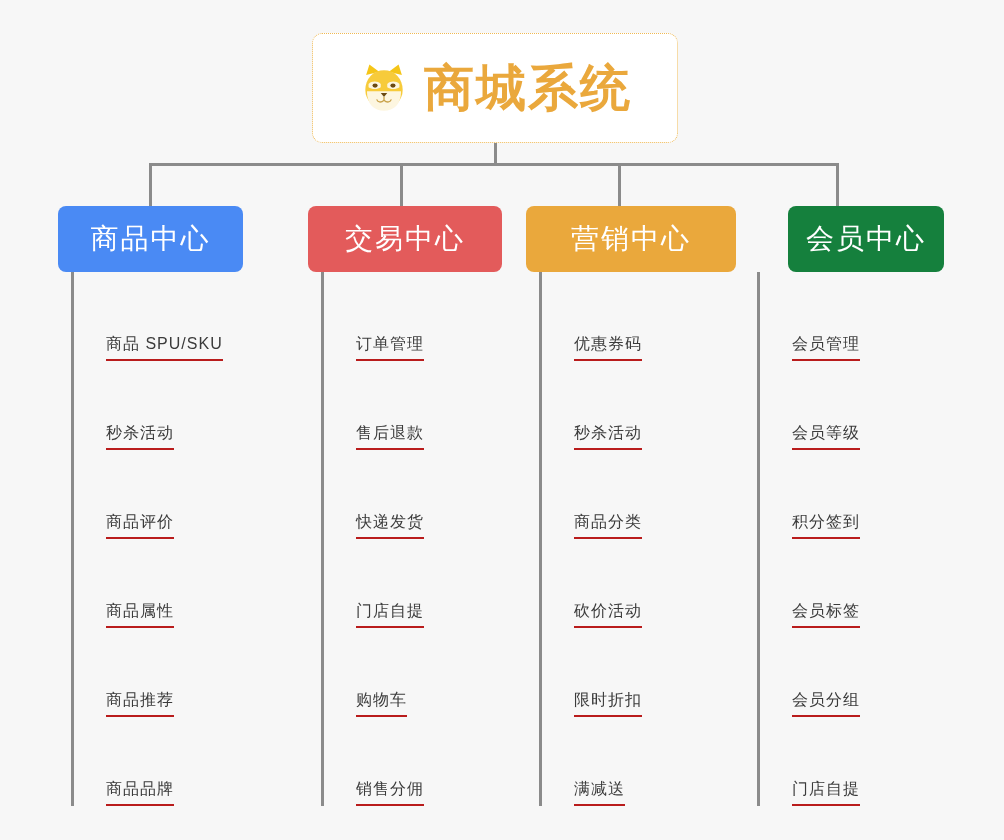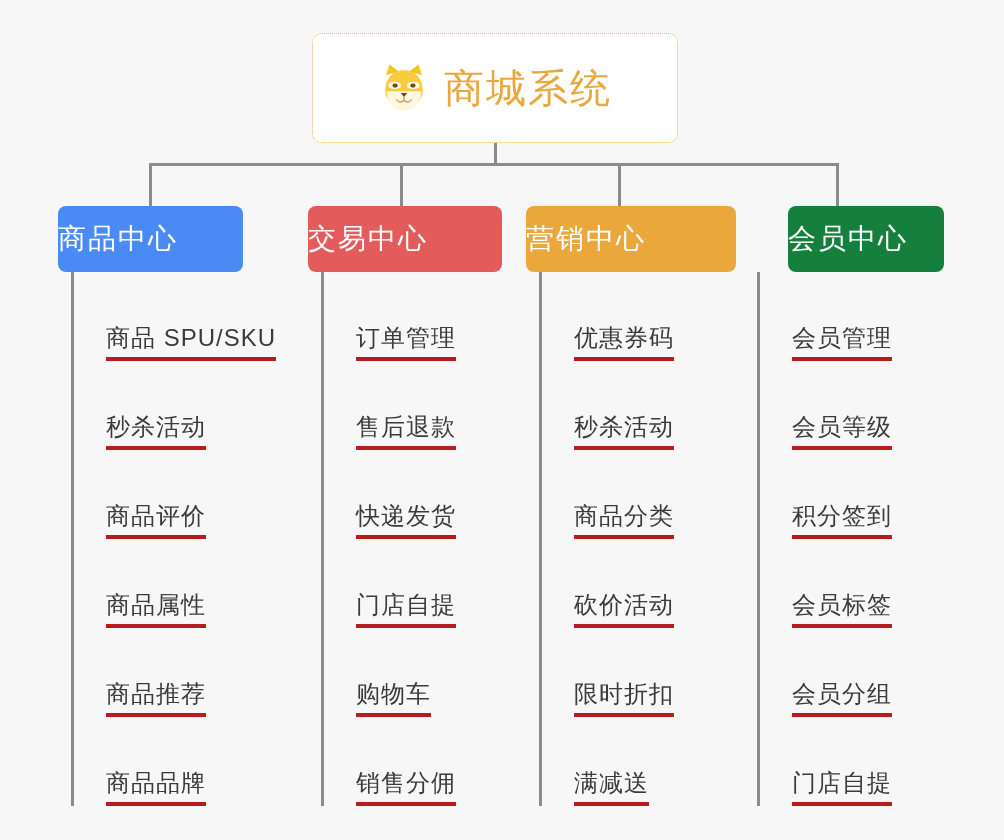--- a/index.html
+++ b/index.html
@@ -36,25 +36,26 @@
     justify-content: center;
     gap: 14px;
   }
   .root-icon {
     width: 52px;
     height: 52px;
     flex: 0 0 auto;
     display: block;
   }
   .root-title {
-    font-size: 40px;
+    font-size: 50px;
     color: #eaa83c;
     letter-spacing: 2px;
     line-height: 1;
     white-space: nowrap;
+    font-weight: bold;
   }
 
   
   .conn {
     position: absolute;
     background: #8b8b8b;
   }
   .conn-stem {      
     left: 494px;
     top: 143px;
@@ -86,21 +87,21 @@
   .branch.c2 { left: 308px; }
   .branch.c3 { left: 526px; }
   .branch.c4 { left: 744px; }
 
   .branch-header {
     box-sizing: border-box;
     height: 66px;
     border-radius: 8px;
     display: flex;
     align-items: center;
-    justify-content: flex-start;
+    justify-content: center;
     color: #ffffff;
     font-size: 28px;
     letter-spacing: 2px;
     white-space: nowrap;
   }
   .branch.c1 .branch-header { width: 185px; background: #4a8af4; }
   .branch.c2 .branch-header { width: 194px; background: #e35b5b; }
   .branch.c3 .branch-header { width: 210px; background: #eaa83c; }
   .branch.c4 .branch-header { width: 156px; background: #15803d; margin-left: 44px; }
 
@@ -114,25 +115,25 @@
   }
   .leaf-item {
     position: relative;
     height: 89px;
     display: flex;
     align-items: flex-end;
     padding-left: 32px;
   }
   .leaf-label {
     display: inline-block;
-    font-size: 24px;
+    font-size: 16px;
     color: #3b3b3b;
     white-space: nowrap;
     padding-bottom: 6px;
-    border-bottom: 4px solid #b91c1c;
+    border-bottom: 2px solid #b91c1c;
     line-height: 1.1;
     letter-spacing: 1px;
   }
 </style>
 </head>
 <body>
 
 <div id="mindmap">
 
   <div class="root-node">

